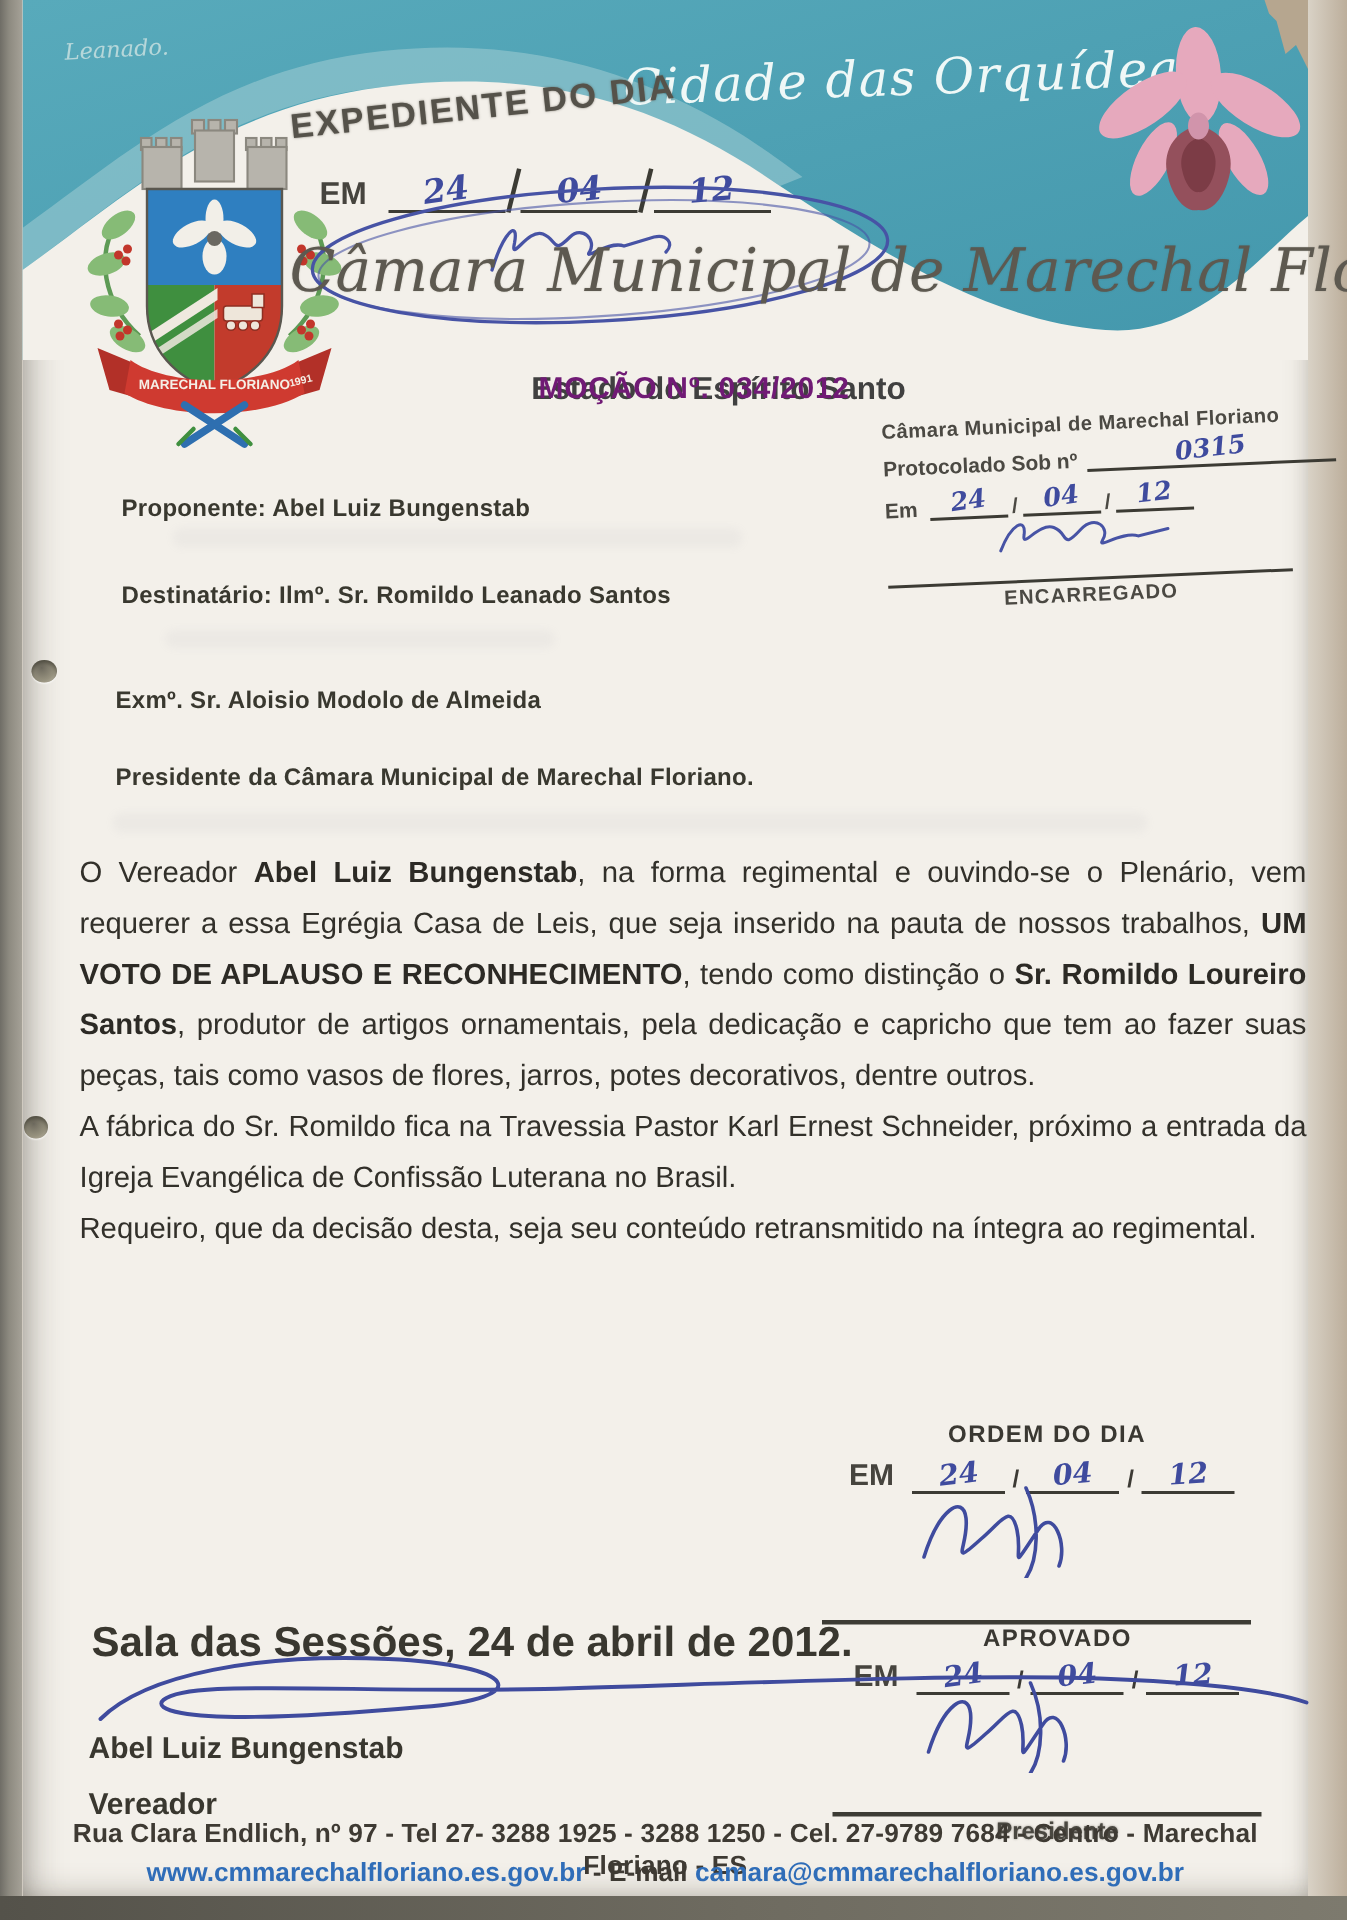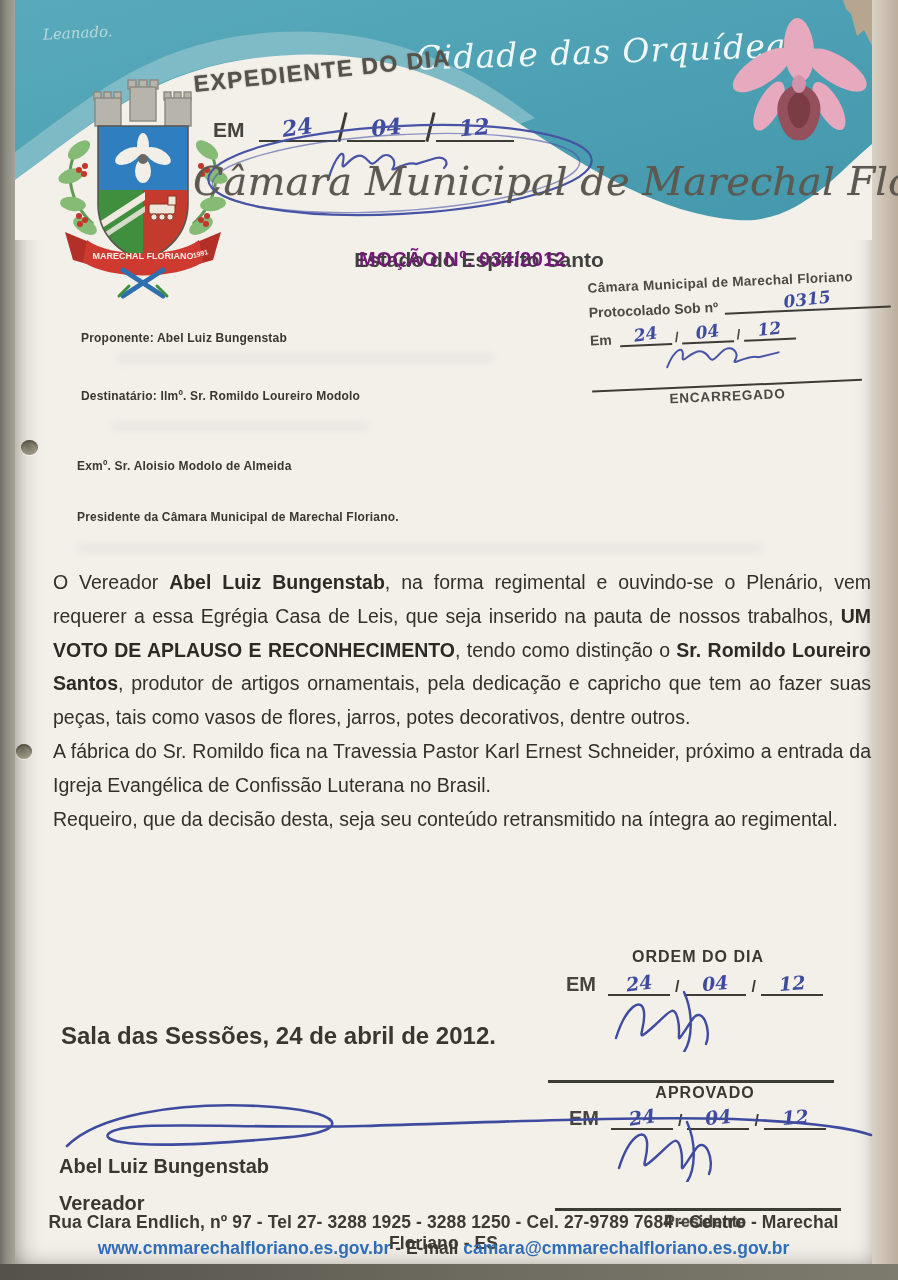--- a/index.html
+++ b/index.html
@@ -42,31 +42,31 @@
   .state-line{position:absolute;left:264px;top:200px;width:400px;text-align:center;
     font-size:21px;font-weight:bold;color:#404040;margin-top:48px;}
   .doc-number{position:absolute;left:344px;top:248px;font-size:20px;font-weight:bold;color:#701a75;letter-spacing:.5px;}
   
   .protocol-stamp{position:absolute;left:575px;top:274px;width:302px;transform:rotate(-2.5deg);
     color:#4b4943;font-weight:bold;}
   .protocol-stamp .l1{font-size:13.5px;letter-spacing:.3px;}
   .protocol-stamp .row{display:flex;align-items:flex-end;margin-top:3px;font-size:14px;}
   .protocol-line{position:relative;height:22px;border-bottom:2px solid #3c3b34;}
   
-  .field{position:absolute;left:66px;font-size:12px;font-weight:bold;color:#39382f;letter-spacing:.2px;}
+  .field{position:absolute;left:66px;font-size:16px;font-weight:bold;color:#39382f;letter-spacing:.2px;}
   
   .body-text{position:absolute;left:38px;top:566px;width:818px;color:#32302a;}
   .body-text p{margin:0;font-size:19.5px;line-height:33.8px;text-align:justify;}
   .body-text b{color:#2c2a25;}
   
   .decision{position:absolute;width:300px;color:#3c3a34;}
   .decision .d-title{text-align:center;font-size:16px;font-weight:bold;letter-spacing:1px;color:#3a3832;}
   .bottom-rule{position:absolute;height:3px;background:#3c3b34;}
   .role-label{font-weight:bold;color:#4a4841;text-shadow:0 0 1.5px rgba(80,76,66,.65);}
-  .sala-line{position:absolute;left:46px;top:1022px;font-size:24px;font-weight:bold;color:#39372f;}
+  .sala-line{position:absolute;left:46px;top:1079px;font-size:28px;font-weight:bold;color:#39372f;}
   .sign-name{position:absolute;left:44px;top:1155px;font-size:20px;font-weight:bold;color:#39372f;}
   .sign-role{position:absolute;left:44px;top:1192px;font-size:20px;font-weight:bold;color:#39372f;}
   
   .footer1{position:absolute;left:0px;top:1212px;width:857px;text-align:center;
     font-size:17.5px;font-weight:bold;color:#3e3a33;letter-spacing:.1px;}
   .footer2{position:absolute;left:0px;top:1238px;width:857px;text-align:center;
     font-size:17.5px;font-weight:bold;color:#3e3a33;}
   .link{color:#2f6db8;}
   
   .hole{position:absolute;border-radius:50%;
@@ -243,21 +243,21 @@
     <div style="position:relative;margin-top:20px;width:270px;">
       <svg style="position:absolute;left:70px;top:-24px;" width="140" height="34" viewBox="0 0 140 34">
         <path d="M6,26 C14,8 24,4 22,16 C20,26 32,8 42,12 C52,16 46,28 60,14 C70,4 80,14 74,22 C70,28 88,16 98,20 L118,16" fill="none" stroke="#4753a5" stroke-width="2" stroke-linecap="round"></path>
       </svg>
       <div class="protocol-line"></div>
       <div style="text-align:center;font-size:13.5px;letter-spacing:.8px;margin-top:2px;">ENCARREGADO</div>
     </div>
   </div>
 
   <div class="field" style="top:331px;">Proponente: Abel Luiz Bungenstab</div>
-  <div class="field" style="top:389px;">Destinatário: Ilmº. Sr. Romildo Loureiro Modolo</div>
+  <div class="field" style="top:389px;">Destinatário: Ilmº. Sr. Romildo Leanado Santos</div>
   <div class="field" style="left:62px;top:459px;">Exmº. Sr. Aloisio Modolo de Almeida</div>
   <div class="field" style="left:62px;top:510px;">Presidente da Câmara Municipal de Marechal Floriano.</div>
 
   <div class="ghost" style="left:100px;top:352px;width:380px;height:13px;"></div>
   <div class="ghost" style="left:95px;top:420px;width:260px;height:12px;"></div>
   <div class="ghost" style="left:60px;top:542px;width:690px;height:13px;"></div>
 
   <div class="body-text">
     <p><span>O Vereador </span><b>Abel Luiz Bungenstab</b><span>, na forma regimental e ouvindo-se o Plenário, vem requerer a essa Egrégia Casa de Leis, que seja inserido na pauta de nossos trabalhos, </span><b>UM VOTO DE APLAUSO E RECONHECIMENTO</b><span>, tendo como distinção o </span><b>Sr. Romildo Loureiro Santos</b><span>, produtor de artigos ornamentais, pela dedicação e capricho que tem ao fazer suas peças, tais como vasos de flores, jarros, potes decorativos, dentre outros.</span></p>
     <p>A fábrica do Sr. Romildo fica na Travessia Pastor Karl Ernest Schneider, próximo a entrada da Igreja Evangélica de Confissão Luterana no Brasil.</p>

